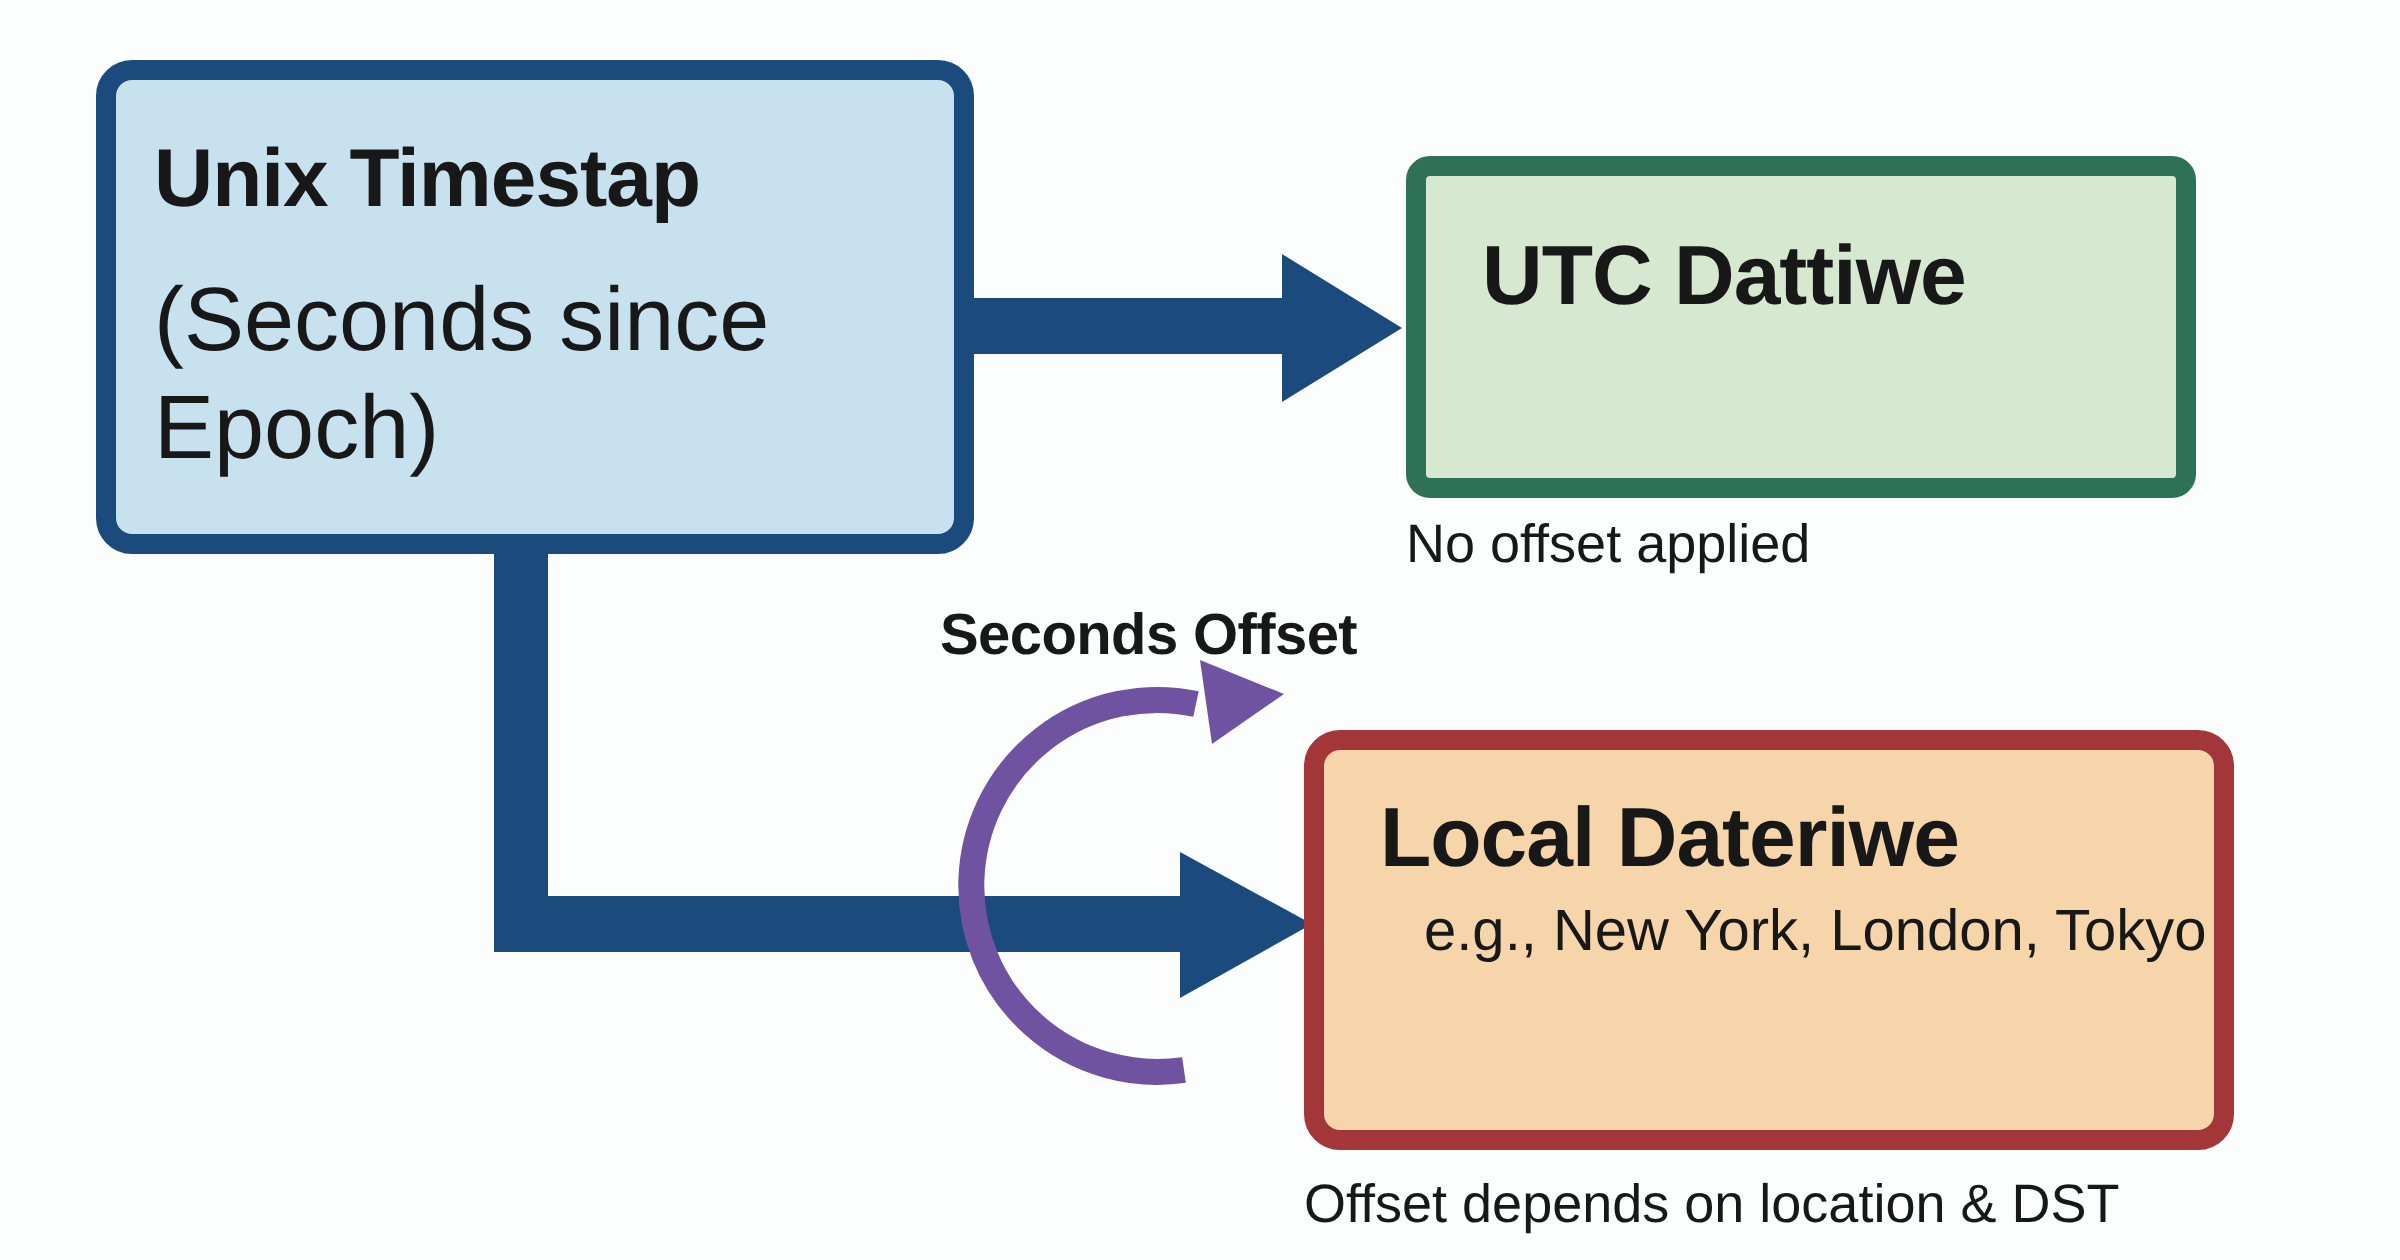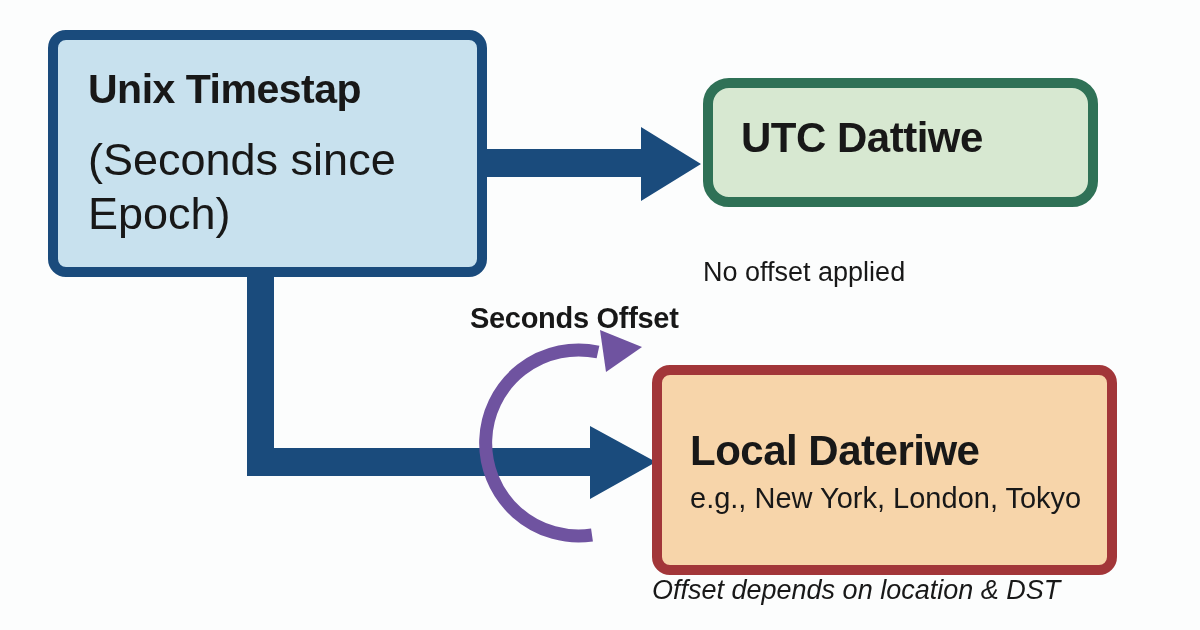--- a/index.html
+++ b/index.html
@@ -13,42 +13,42 @@
   body{font-family:"Liberation Sans","DejaVu Sans",sans-serif;background:var(--background);}
   .canvas{position:relative;width:1200px;height:630px;background:var(--background);}
   .connector-layer{position:absolute;left:0;top:0;width:1200px;height:630px;z-index:0;}
   .flow-arrow{fill:var(--navy);}
   .tz-arc{stroke:var(--purple);stroke-width:13;fill:none;}
   .tz-head{fill:var(--purple);}
   .node{position:absolute;z-index:1;display:flex;flex-direction:column;}
   .node-unix{
     left:48px;top:30px;width:439px;height:247px;
     background:var(--blue-fill);border:10px solid var(--navy);border-radius:18px;
-    justify-content:center;padding-left:30px;
+    justify-content:center;padding-left:19px;
   }
   .node-utc{
-    left:703px;top:78px;width:395px;height:129px;
-    background:var(--green-fill);border:10px solid var(--green-border);border-radius:26px;
+    left:703px;top:78px;width:395px;height:171px;
+    background:var(--green-fill);border:10px solid var(--green-border);border-radius:12px;
     padding-left:28px;padding-top:26px;
   }
   .node-local{
     left:652px;top:365px;width:465px;height:210px;
     background:var(--orange-fill);border:10px solid var(--red-border);border-radius:18px;
-    padding-left:28px;padding-top:52px;
+    padding-left:28px;padding-top:20px;
   }
   .node-title{font-weight:bold;color:var(--text);font-size:41px;line-height:1.15;letter-spacing:-0.5px;}
   .node-title-lg{font-size:42px;}
   .node-subtitle{color:var(--text);font-size:45px;line-height:1.2;margin-top:20px;}
-  .node-subtitle-sm{font-size:29px;margin-top:6px;}
+  .node-subtitle-sm{font-size:29px;margin-top:6px;margin-left:22px;}
   .caption{
     position:absolute;z-index:1;color:var(--text);font-size:27px;
     text-align:left;line-height:1.2;
   }
   .caption-utc{left:703px;top:256px;width:395px;}
-  .caption-local{left:652px;top:574px;width:465px;white-space:nowrap;font-style:italic;}
+  .caption-local{left:652px;top:586px;width:465px;white-space:nowrap;}
   .tz-label{
     position:absolute;z-index:1;left:470px;top:302px;
     font-size:29px;font-weight:bold;color:var(--text);letter-spacing:-0.3px;
   }
 </style>
 </head>
 <body>
 
 <div class="canvas">
 

